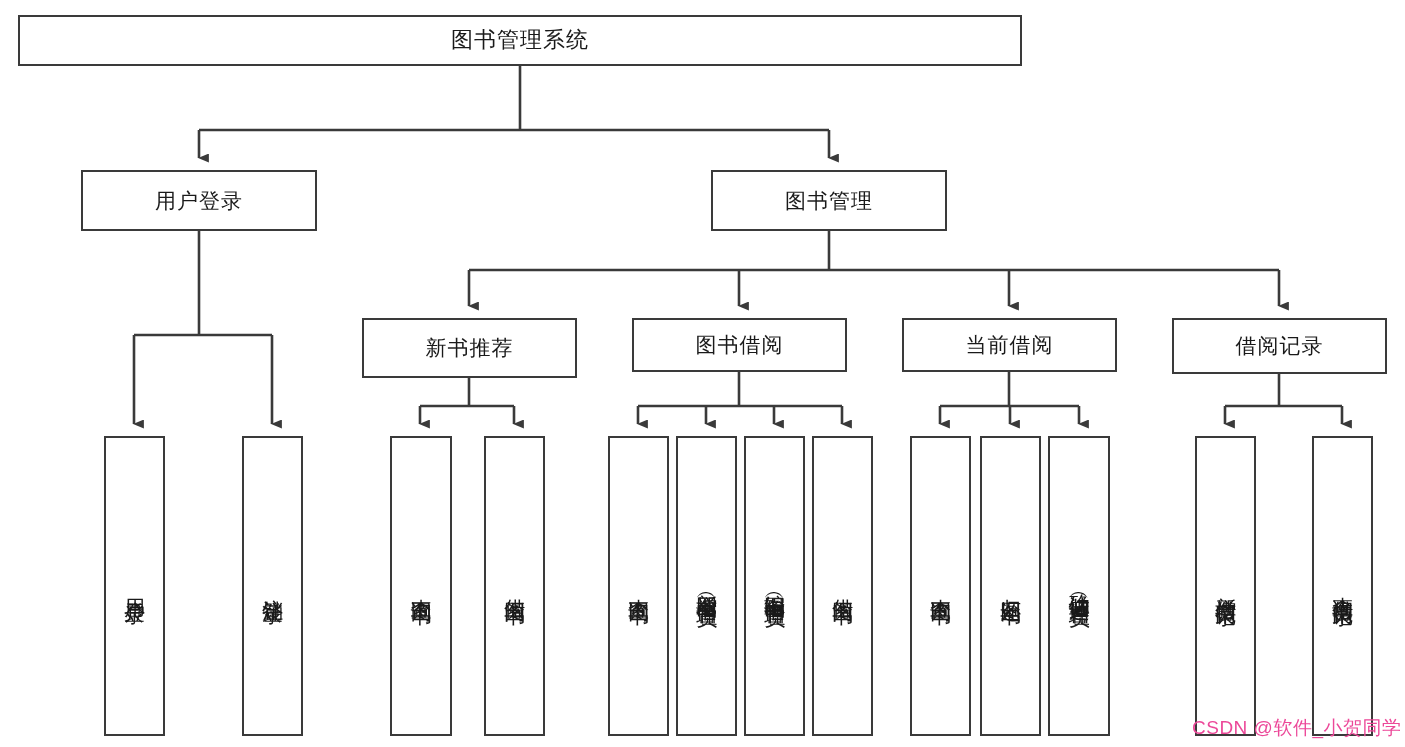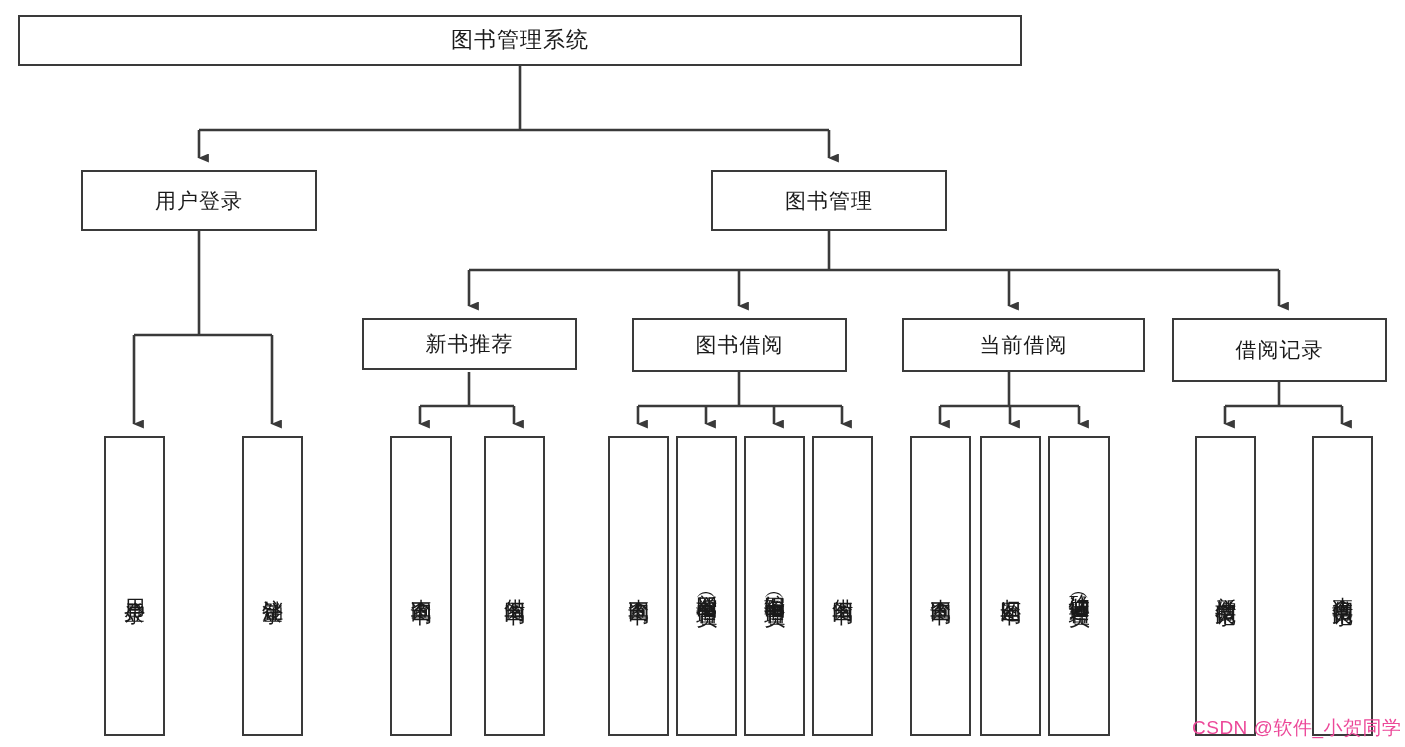--- a/index.html
+++ b/index.html
@@ -118,30 +118,30 @@
 
 <div class="node horizontal level0" style="left: 18px; top: 15px; width: 1004px; height: 51px;">
       <span class="label">图书管理系统</span>
     </div>
     <div class="node horizontal" style="left: 81px; top: 170px; width: 236px; height: 61px;">
       <span class="label">用户登录</span>
     </div>
     <div class="node horizontal" style="left: 711px; top: 170px; width: 236px; height: 61px; align-items: center;">
       <span class="label">图书管理</span>
     </div>
-    <div class="node horizontal" style="left: 362px; top: 318px; width: 215px; height: 52px;">
+    <div class="node horizontal" style="left: 362px; top: 318px; width: 215px; height: 60px;">
       <span class="label">新书推荐</span>
     </div>
     <div class="node horizontal" style="left: 632px; top: 318px; width: 215px; height: 54px;">
       <span class="label">图书借阅</span>
     </div>
-    <div class="node horizontal" style="left: 902px; top: 318px; width: 243px; height: 54px;">
+    <div class="node horizontal" style="left: 902px; top: 318px; width: 215px; height: 54px;">
       <span class="label">当前借阅</span>
     </div>
-    <div class="node horizontal" style="left: 1172px; top: 318px; width: 215px; height: 64px;">
+    <div class="node horizontal" style="left: 1172px; top: 318px; width: 215px; height: 56px;">
       <span class="label">借阅记录</span>
     </div>
     <div class="node vertical" style="left: 104px; top: 436px; width: 61px; height: 300px;">
       <span class="label">用户登录</span>
     </div>
     <div class="node vertical" style="left: 242px; top: 436px; width: 61px; height: 300px;">
       <span class="label">注销登录</span>
     </div>
     <div class="node vertical" style="left: 390px; top: 436px; width: 62px; height: 300px;">
       <span class="label">查询图书</span>

